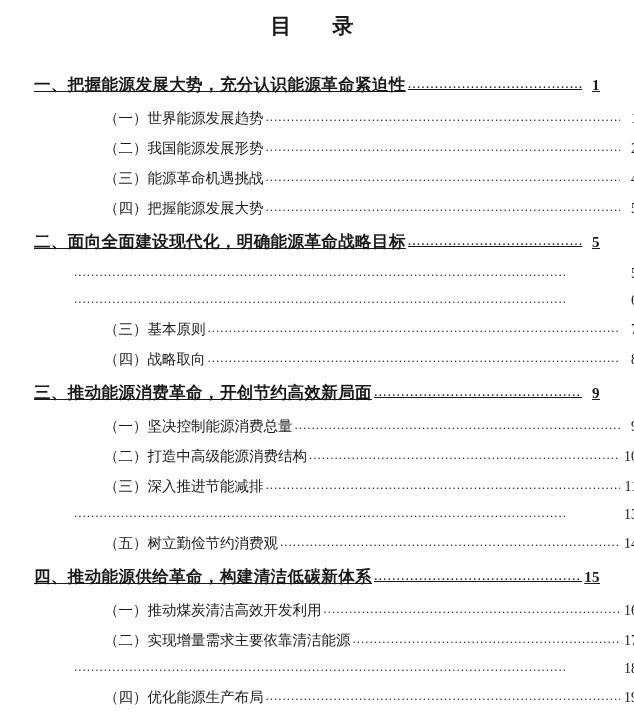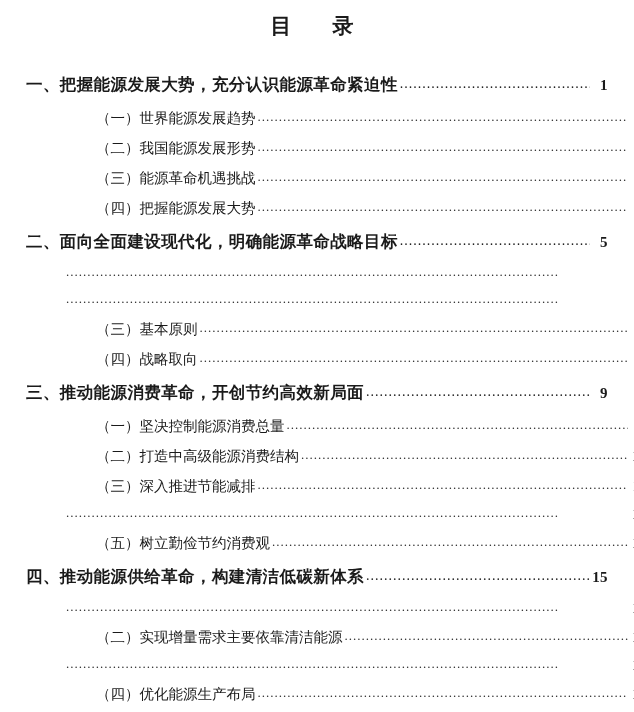--- a/index.html
+++ b/index.html
@@ -12,21 +12,21 @@
     height: 712px;
     font-family: "Liberation Serif", serif;
     color: #1a1a1a;
     overflow: hidden;
   }
   .page {
     position: relative;
     width: 634px;
     height: 712px;
     box-sizing: border-box;
-    padding: 0 26px;
+    padding: 0 34px;
   }
   .doc-title {
     text-align: center;
     font-size: 21px;
     font-weight: bold;
     letter-spacing: 10px;
     padding-top: 12px;
     padding-bottom: 6px;
     font-family: "Liberation Serif", serif;
   }
@@ -38,20 +38,21 @@
     align-items: baseline;
     width: 100%;
   }
   
   .lvl1 {
     font-size: 16.5px;
     font-weight: bold;
     margin-top: 13px;
     margin-bottom: 13px;
     letter-spacing: 0.4px;
+    text-decoration: underline;
   }
   .lvl1 .label {
     white-space: nowrap;
   }
   .lvl1 .leader {
     flex: 1 1 auto;
     overflow: hidden;
     white-space: nowrap;
     font-weight: normal;
     font-size: 14px;
@@ -181,20 +182,21 @@
         <span class="label">（五）树立勤俭节约消费观</span>
         <span class="leader">....................................................................................................................</span>
         <span class="page-no">14</span>
       </div>
       <div class="entry lvl1">
         <span class="label">四、推动能源供给革命，构建清洁低碳新体系</span>
         <span class="leader">....................................................................................................................</span>
         <span class="page-no">15</span>
       </div>
       <div class="entry lvl2">
+        <span class="label">（一）推动煤炭清洁高效开发利用</span>
         <span class="leader">....................................................................................................................</span>
         <span class="page-no">16</span>
       </div>
       <div class="entry lvl2">
         <span class="label">（二）实现增量需求主要依靠清洁能源</span>
         <span class="leader">....................................................................................................................</span>
         <span class="page-no">17</span>
       </div>
       <div class="entry lvl2">
         <span class="leader">....................................................................................................................</span>

